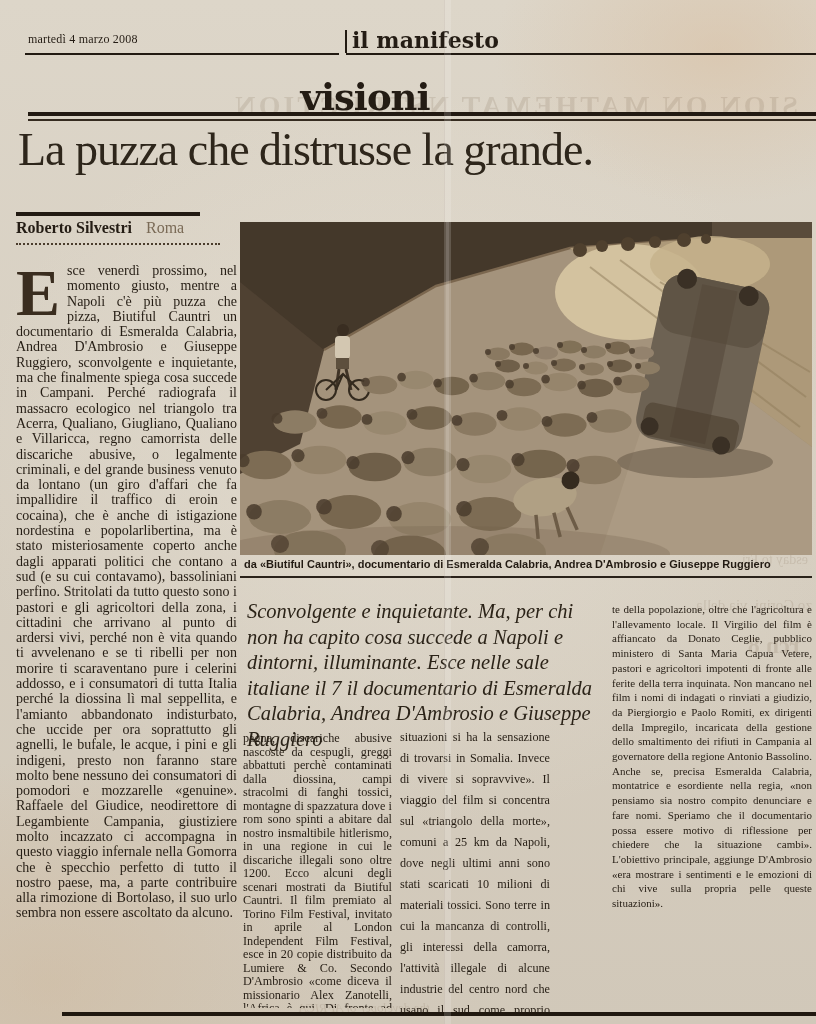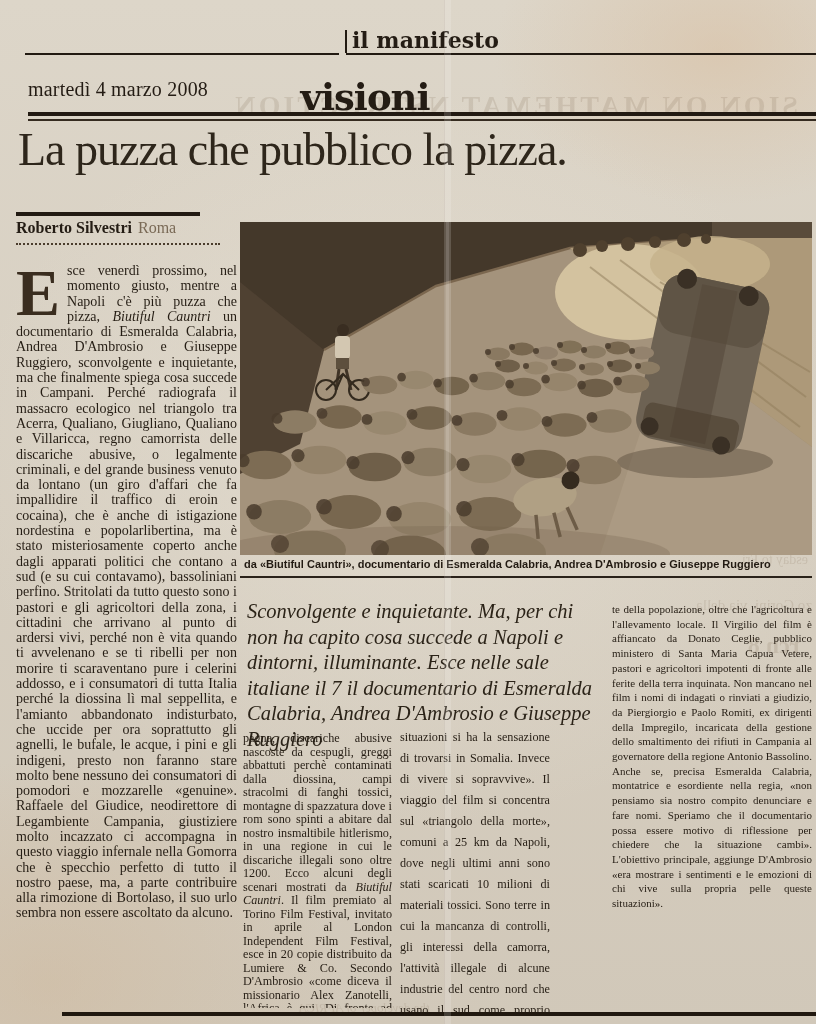--- a/index.html
+++ b/index.html
@@ -10,46 +10,46 @@
       radial-gradient(ellipse 320px 220px at 88% 5%, rgba(216,190,160,.55), rgba(0,0,0,0) 70%),
       radial-gradient(ellipse 420px 320px at 6% 96%, rgba(206,182,152,.45), rgba(0,0,0,0) 70%),
       radial-gradient(ellipse 560px 460px at 50% 45%, rgba(232,226,214,.55), rgba(0,0,0,0) 80%),
       linear-gradient(180deg,#ddd6c9,#d6cec0 55%,#d1c8b9);
   }
   .abs{position:absolute;}
   .crease{left:444px;top:0;width:6px;height:1024px;background:rgba(255,255,255,.16);border-left:1px solid rgba(90,70,50,.08);}
   .rule{background:#221a12;}
   .thin-rule{background:#352b20;}
 
-  .date{left:28px;top:32px;font-size:20px;letter-spacing:.2px;margin-top:46px;}
+  .date{left:28px;top:32px;font-size:12px;letter-spacing:.2px;}
   .masthead{left:352px;top:27px;font-family:"DejaVu Serif",serif;font-weight:700;font-size:22px;}
   .mast-bar{left:345px;top:30px;width:2px;height:23px;background:#221a12;}
   .section{left:255px;top:75px;width:220px;text-align:center;font-family:"DejaVu Serif",serif;font-weight:700;font-size:37px;letter-spacing:-1px;}
 
   .headline{left:18px;top:120px;width:790px;font-size:46px;line-height:60px;letter-spacing:-1px;color:#2e261b;}
   .byline{left:16px;top:219px;font-size:16px;}
   .byline b{font-weight:700;}
-  .byline .loc{color:#7a6a56;margin-left:6px;}
+  .byline .loc{color:#7a6a56;margin-left:14px;}
   .dotted{left:16px;top:243px;width:204px;border-bottom:2px dotted #4a3c2c;height:0;}
 
   .photo{left:240px;top:222px;width:572px;height:333px;}
   .caption{left:244px;top:558px;width:566px;font-family:"Liberation Sans","DejaVu Sans",sans-serif;font-weight:700;font-size:11px;color:#221a12;}
   .caption-rule{left:240px;top:576px;width:572px;height:2px;background:#2a221a;}
 
   .lede{left:247px;top:599px;width:352px;font-style:italic;font-size:20.5px;line-height:25.5px;color:#2b2318;}
 
   .col{text-align:justify;color:#251d14;}
   .col p{margin:0;}
   .col .indent{text-indent:14px;}
   .c1{left:16px;top:263px;width:221px;height:734px;font-size:14px;line-height:15.3px;overflow:hidden;}
   .c2{left:243px;top:732px;width:149px;height:276px;font-size:12.2px;line-height:13.5px;overflow:hidden;}
   .c3{left:400px;top:727px;width:150px;height:286px;font-size:12.2px;line-height:21px;overflow:hidden;}
   .c4{left:612px;top:602px;width:200px;height:412px;font-size:11px;line-height:14.7px;overflow:hidden;}
   .dropcap{float:left;font-weight:700;font-size:66px;line-height:56px;padding:2px 7px 0 0;color:#3a2d1f;}
-  .it{font-style:italic;}
+  .it{}
 
   .bottom-rule{left:62px;top:1012px;width:754px;height:4px;background:#20180f;}
 
   .ghost{color:#7d6750;opacity:.17;transform:scaleX(-1);font-family:"Liberation Serif",serif;white-space:nowrap;}
   .g1{left:38px;top:90px;width:760px;font-size:28px;font-weight:700;letter-spacing:3px;}
   .g2{left:628px;top:552px;width:180px;font-size:14px;}
   .g3{left:556px;top:597px;width:256px;font-size:15px;}
   .g4{left:610px;top:632px;width:190px;font-size:24px;font-weight:700;}
   .g5{left:150px;top:1000px;width:280px;font-size:13px;font-style:italic;}
 </style>
@@ -67,21 +67,21 @@
   <div class="abs date">martedì 4 marzo 2008</div>
   <div class="abs rule" style="left:25px;top:53px;width:314px;height:2px;"></div>
   <div class="abs mast-bar"></div>
   <div class="abs masthead">il manifesto</div>
   <div class="abs rule" style="left:346px;top:53px;width:470px;height:2px;"></div>
   <div class="abs section">visioni</div>
   <div class="abs rule" style="left:28px;top:112px;width:788px;height:4px;"></div>
   <div class="abs thin-rule" style="left:28px;top:119px;width:788px;height:2px;"></div>
 
   <div class="abs headline">
-    <div>La puzza che pubblico la pizza.</div>
+    <div>La puzza che distrusse la grande.</div>
   </div>
 
   <div class="abs rule" style="left:16px;top:212px;width:184px;height:4px;"></div>
   <div class="abs byline">
     <b>Roberto Silvestri</b><span class="loc">Roma</span>
   </div>
   <div class="abs dotted"></div>
 
   <svg class="abs photo" viewBox="0 0 572 333" preserveAspectRatio="none" role="img">
     <defs>

